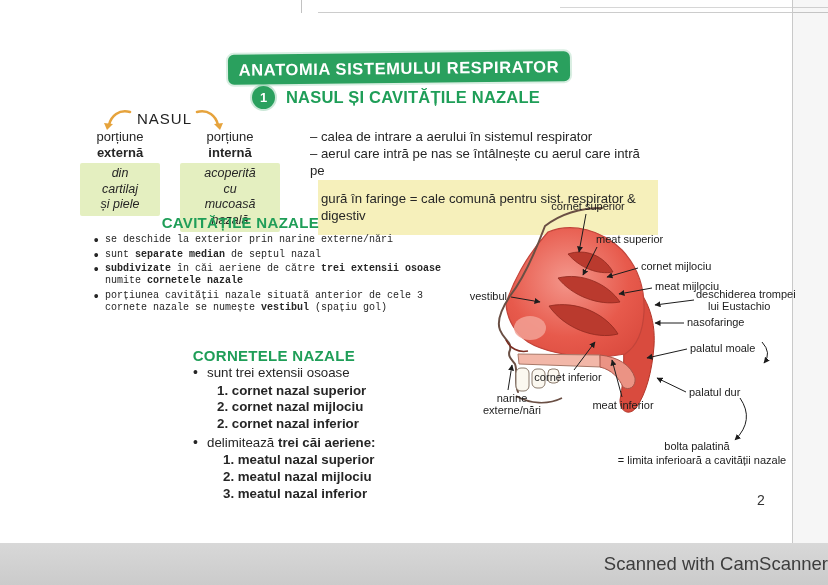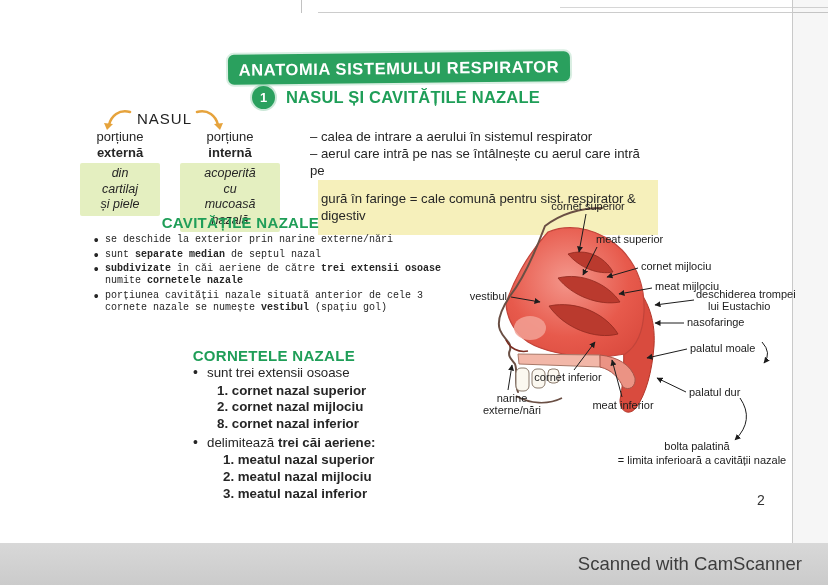--- a/index.html
+++ b/index.html
@@ -71,21 +71,21 @@
   .n2 { margin-left:30px; }
 
   .diagram { position:absolute; left:450px; top:192px; width:350px; height:292px; }
   .dlabels text { font-family:"Liberation Sans","DejaVu Sans",sans-serif; font-size:11px; fill:#1c1c1c; }
 
   .pgnum { position:absolute; left:757px; top:492px; font-size:14px; color:#333; }
 
   .scanbar {
     position:absolute; left:0; top:543px; width:828px; height:42px;
     background:linear-gradient(#d8d8d8,#cbcbcb);
-    display:flex; align-items:center; justify-content:flex-end; padding-right:26px;
+    display:flex; align-items:center; justify-content:flex-end; 
     color:#3d3d3d; font-size:18.5px;
   }
 </style>
 </head>
 <body>
 
 <div class="page">
 
   <div class="a1"></div>
   <div class="a2"></div>
@@ -137,21 +137,21 @@
     <li><span class="seg-b">subdivizate</span><span> în căi aeriene de către </span><span class="seg-b">trei extensii osoase</span><span> numite </span><span class="seg-b">cornetele nazale</span></li>
     <li><span>porțiunea cavității nazale situată anterior de cele 3 cornete nazale se numește </span><span class="seg-b">vestibul</span><span> (spațiu gol)</span></li>
   </ul>
 
   <div class="h-green h-corn">CORNETELE NAZALE</div>
   <div class="corn-block">
     <div class="bul"><span>sunt trei extensii osoase</span></div>
     <div class="nums n1">
       <div>1. cornet nazal superior</div>
       <div>2. cornet nazal mijlociu</div>
-      <div>8. cornet nazal inferior</div>
+      <div>2. cornet nazal inferior</div>
     </div>
     <div class="bul"><span>delimitează </span><span class="seg-b">trei căi aeriene:</span></div>
     <div class="nums n2">
       <div>1. meatul nazal superior</div>
       <div>2. meatul nazal mijlociu</div>
       <div>3. meatul nazal inferior</div>
     </div>
   </div>
 
   <svg class="diagram" viewBox="0 0 350 292">

